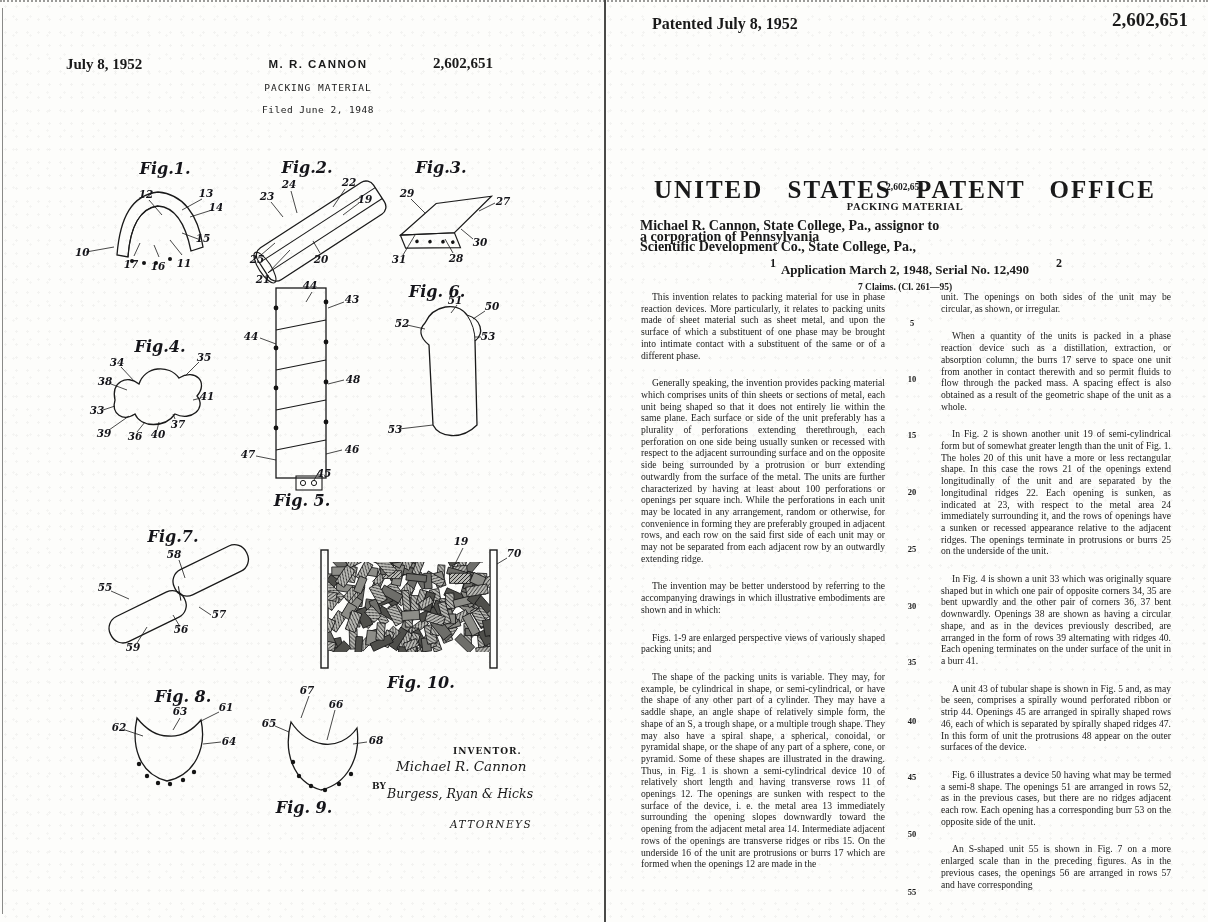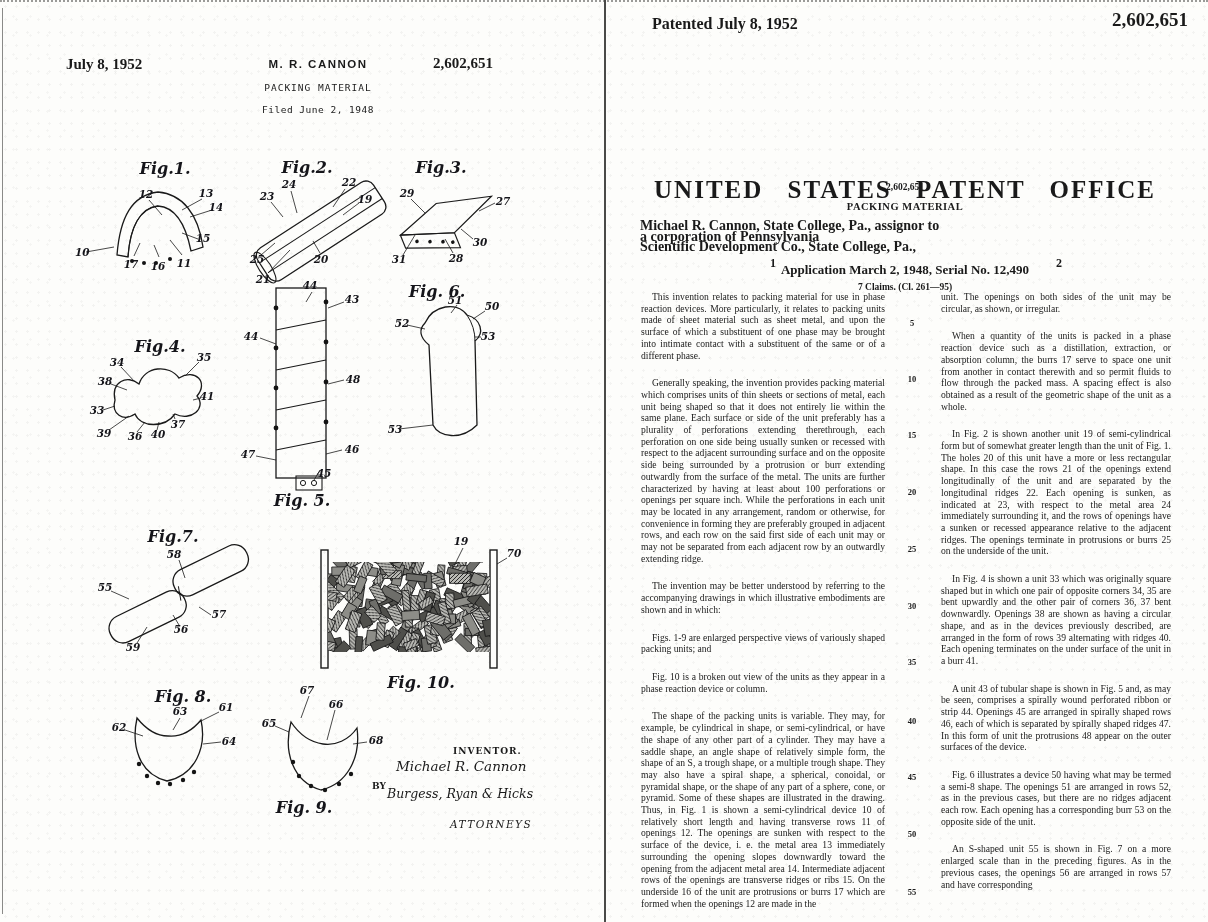--- a/index.html
+++ b/index.html
@@ -506,21 +506,20 @@
     <span class="lineno" style="top:716px">40</span>
     <span class="lineno" style="top:772px">45</span>
     <span class="lineno" style="top:829px">50</span>
     <span class="lineno" style="top:887px">55</span>
 
     <div id="col1" class="abs col">
       <p>This invention relates to packing material for use in phase reaction devices.  More particularly, it relates to packing units made of sheet material such as sheet metal, and upon the surface of which a substituent of one phase may be brought into intimate contact with a substituent of the same or of a different phase.</p>
       <p>Generally speaking, the invention provides packing material which comprises units of thin sheets or sections of metal, each unit being shaped so that it does not entirely lie within the same plane.  Each surface or side of the unit preferably has a plurality of perforations extending therethrough, each perforation on one side being usually sunken or recessed with respect to the adjacent surrounding surface and on the opposite side being surrounded by a protrusion or burr extending outwardly from the surface of the metal.  The units are further characterized by having at least about 100 perforations or openings per square inch.  While the perforations in each unit may be located in any arrangement, random or otherwise, for convenience in forming they are preferably grouped in adjacent rows, and each row on the said first side of each unit may or may not be separated from each adjacent row by an outwardly extending ridge.</p>
       <p>The invention may be better understood by referring to the accompanying drawings in which illustrative embodiments are shown and in which:</p>
       <p>Figs. 1-9 are enlarged perspective views of variously shaped packing units; and</p>
-      <p>Fig. 10 is a broken out view of the units as they appear in a phase reaction device or column.</p>
       <p>The shape of the packing units is variable. They may, for example, be cylindrical in shape, or semi-cylindrical, or have the shape of any other part of a cylinder.  They may have a saddle shape, an angle shape of relatively simple form, the shape of an S, a trough shape, or a multiple trough shape.  They may also have a spiral shape, a spherical, conoidal, or pyramidal shape, or the shape of any part of a sphere, cone, or pyramid. Some of these shapes are illustrated in the drawing.  Thus, in Fig. 1 is shown a semi-cylindrical device 10 of relatively short length and having transverse rows 11 of openings 12.  The openings are sunken with respect to the surface of the device, i. e. the metal area 13 immediately surrounding the opening slopes downwardly toward the opening from the adjacent metal area 14.  Intermediate adjacent rows of the openings are transverse ridges or ribs 15.  On the underside 16 of the unit are protrusions or burrs 17 which are formed when the openings 12 are made in the</p>
     </div>
     <div id="col2" class="abs col">
       <p class="noindent">unit.  The openings on both sides of the unit may be circular, as shown, or irregular.</p>
       <p>When a quantity of the units is packed in a phase reaction device such as a distillation, extraction, or absorption column, the burrs 17 serve to space one unit from another in contact therewith and so permit fluids to flow through the packed mass.  A spacing effect is also obtained as a result of the geometric shape of the unit as a whole.</p>
       <p>In Fig. 2 is shown another unit 19 of semi-cylindrical form but of somewhat greater length than the unit of Fig. 1.  The holes 20 of this unit have a more or less rectangular shape.  In this case the rows 21 of the openings extend longitudinally of the unit and are separated by the longitudinal ridges 22.  Each opening is sunken, as indicated at 23, with respect to the metal area 24 immediately surrounding it, and the rows of openings have a sunken or recessed appearance relative to the adjacent ridges.  The openings terminate in protrusions or burrs 25 on the underside of the unit.</p>
       <p>In Fig. 4 is shown a unit 33 which was originally square shaped but in which one pair of opposite corners 34, 35 are bent upwardly and the other pair of corners 36, 37 bent downwardly.  Openings 38 are shown as having a circular shape, and as in the devices previously described, are arranged in the form of rows 39 alternating with ridges 40.  Each opening terminates on the under surface of the unit in a burr 41.</p>
       <p>A unit 43 of tubular shape is shown in Fig. 5 and, as may be seen, comprises a spirally wound perforated ribbon or strip 44.  Openings 45 are arranged in spirally shaped rows 46, each of which is separated by spirally shaped ridges 47. In this form of unit the protrusions 48 appear on the outer surfaces of the device.</p>
       <p>Fig. 6 illustrates a device 50 having what may be termed a semi-8 shape.  The openings 51 are arranged in rows 52, as in the previous cases, but there are no ridges adjacent each row.  Each opening has a corresponding burr 53 on the opposite side of the unit.</p>
       <p>An S-shaped unit 55 is shown in Fig. 7 on a more enlarged scale than in the preceding figures.  As in the previous cases, the openings 56 are arranged in rows 57 and have corresponding</p>

